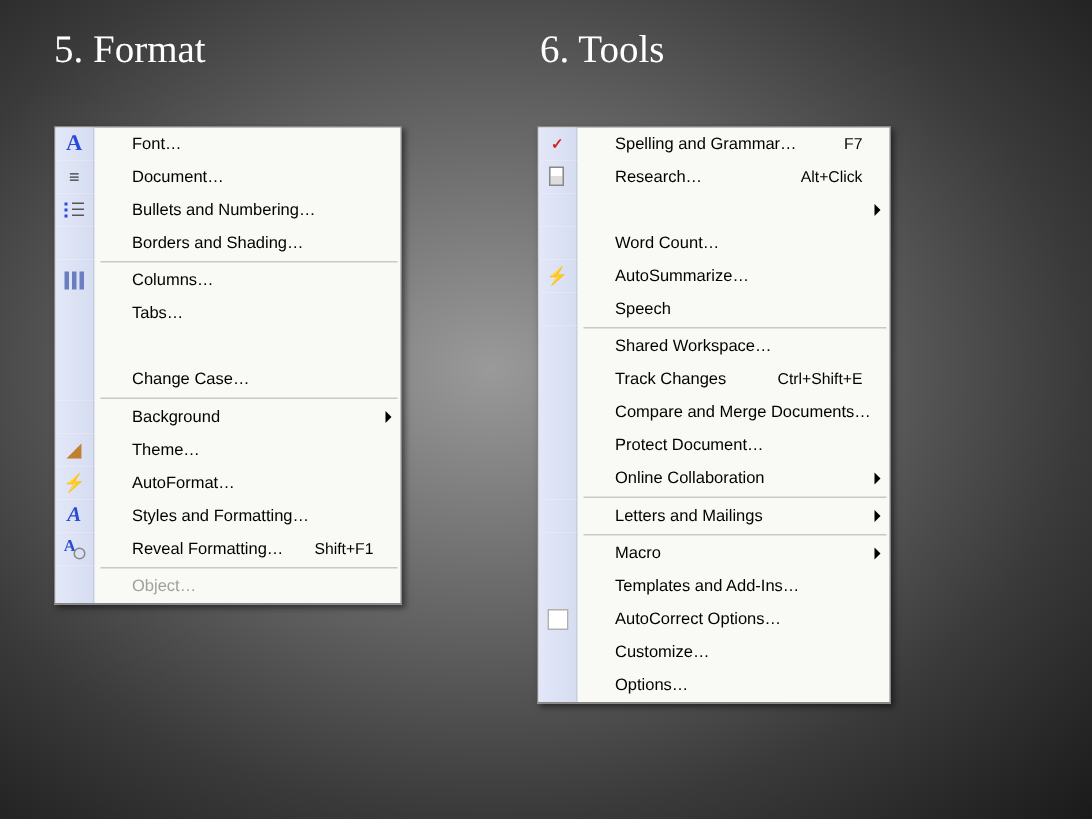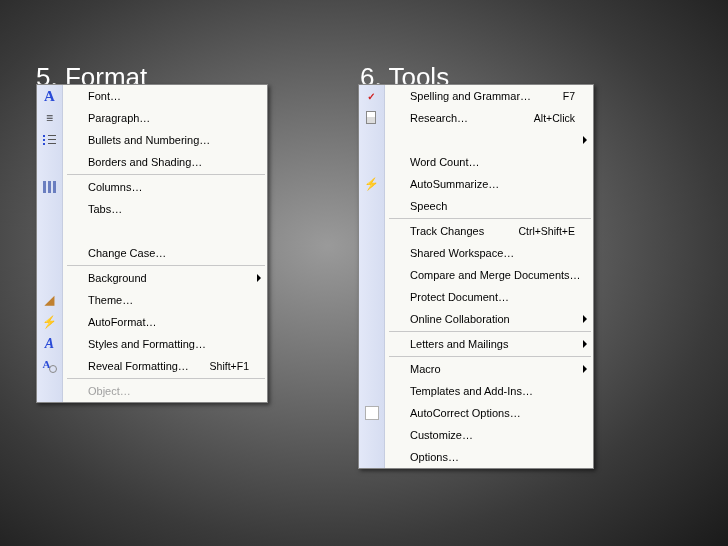--- a/index.html
+++ b/index.html
@@ -8,23 +8,22 @@
     width: 728px;
     height: 546px;
     font-family: Tahoma, Arial, sans-serif;
     background: radial-gradient(ellipse at 45% 45%, #9a9a9a 0%, #6a6a6a 35%, #3a3a3a 70%, #1a1a1a 100%);
     position: relative;
     overflow: hidden;
   }
   .title {
     position: absolute;
     color: #fff;
-    font-family: Liberation Sans, sans-serif;
+    font-family: Liberation Serif, serif;
     font-size: 26px;
-    margin-top: 44px;
   }
   .title-format { top: 18px; left: 36px; }
   .title-tools  { top: 18px; left: 360px; }
 
   .menu {
     position: absolute;
     background: #f9f9f5;
     border: 1px solid #868686;
     box-shadow: 2px 2px 4px rgba(0,0,0,0.5);
     font-size: 11px;
@@ -118,21 +117,21 @@
     <div class="row">
       <div class="icon-col">
         <span class="ico ico-font">A</span>
       </div>
       <span class="label">Font…</span>
     </div>
     <div class="row">
       <div class="icon-col">
         <span class="ico ico-para">≡</span>
       </div>
-      <span class="label">Paragraph…</span>
+      <span class="label">Document…</span>
     </div>
     <div class="row">
       <div class="icon-col">
         <span class="ico ico-bullets"></span>
       </div>
       <span class="label">Bullets and Numbering…</span>
     </div>
     <div class="row">
       <div class="icon-col"></div>
       <span class="label">Borders and Shading…</span>
@@ -235,29 +234,29 @@
     <div class="row">
       <div class="icon-col"></div>
       <span class="label">Speech</span>
     </div>
     <div class="sep">
       <div class="icon-col"></div>
       <div class="sep-line"></div>
     </div>
     <div class="row">
       <div class="icon-col"></div>
+      <span class="label">Shared Workspace…</span>
+    </div>
+    <div class="row">
+      <div class="icon-col"></div>
       <span class="label">Track Changes</span>
       <span class="shortcut">Ctrl+Shift+E</span>
     </div>
     <div class="row">
       <div class="icon-col"></div>
-      <span class="label">Shared Workspace…</span>
-    </div>
-    <div class="row">
-      <div class="icon-col"></div>
       <span class="label">Compare and Merge Documents…</span>
     </div>
     <div class="row">
       <div class="icon-col"></div>
       <span class="label">Protect Document…</span>
     </div>
     <div class="row">
       <div class="icon-col"></div>
       <span class="label">Online Collaboration</span>
       <span class="arrow"></span>

